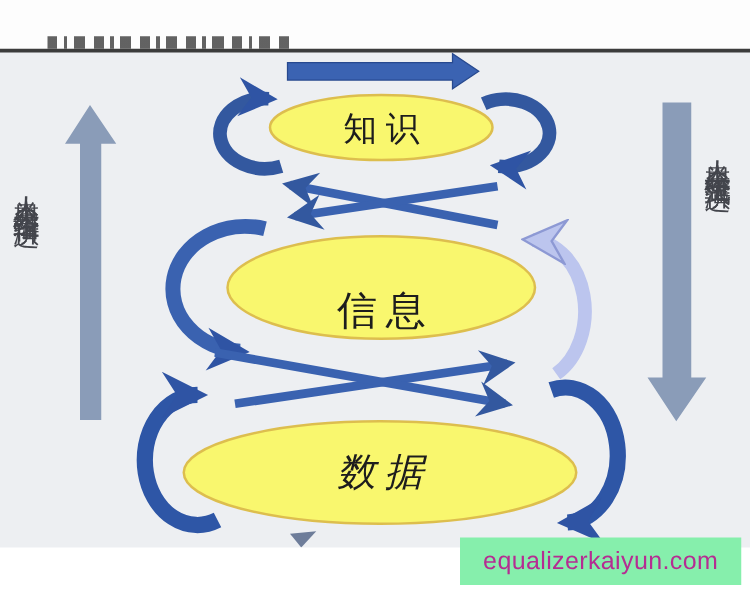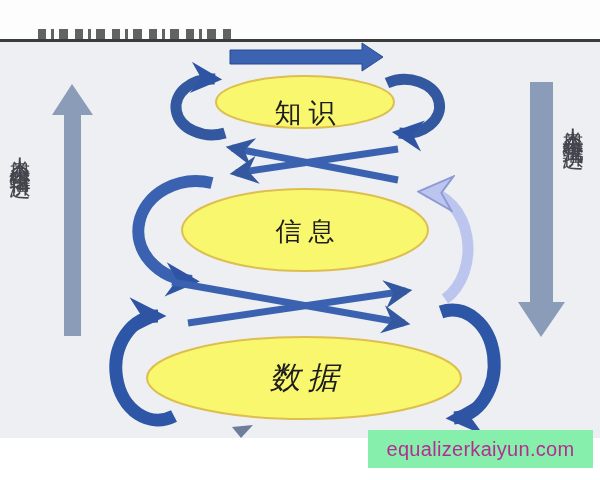--- a/index.html
+++ b/index.html
@@ -28,22 +28,22 @@
     font-size:21px;letter-spacing:3px;color:#43454c;line-height:1;
     user-select:none;
   }
   #left-axis-label{left:10px;top:140px;height:200px;}
   #right-axis-label{left:563px;top:111px;height:200px;}
   
   .node-label{
     position:absolute;transform:translate(-50%,-50%);
     color:#1d1d1d;letter-spacing:7px;text-indent:7px;white-space:nowrap;
   }
-  #label-knowledge{left:305px;top:113px;font-size:27px;}
-  #label-information{left:305px;top:231px;font-size:26px;}
+  #label-knowledge{left:305px;top:103px;font-size:27px;}
+  #label-information{left:305px;top:249px;font-size:32px;}
   #label-data{left:304px;top:378px;font-size:31px;font-style:italic;}
   
   #bottom-strip{position:absolute;left:0;top:438px;width:600px;height:42px;background:#ffffff;}
   
   #watermark{
     position:absolute;left:368px;top:430px;width:225px;height:38px;
     display:flex;align-items:center;justify-content:center;
     font-size:20px;letter-spacing:.3px;
   }
 </style>

